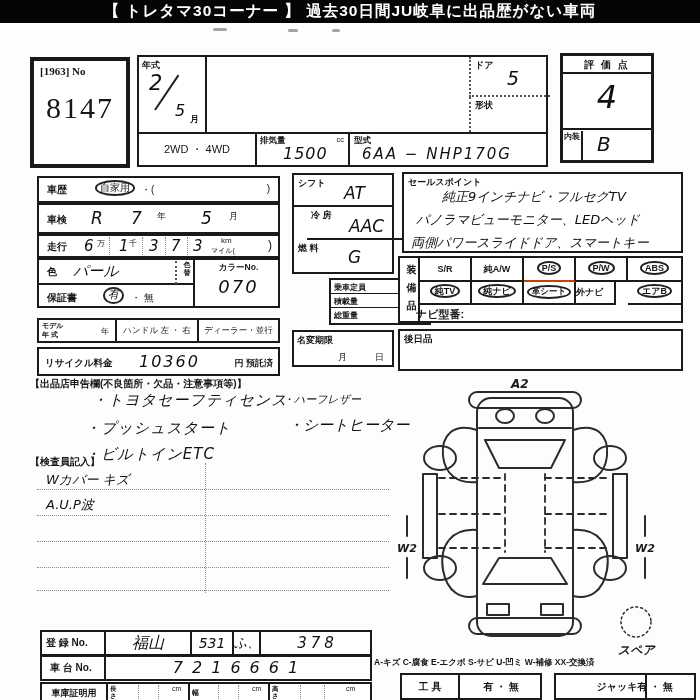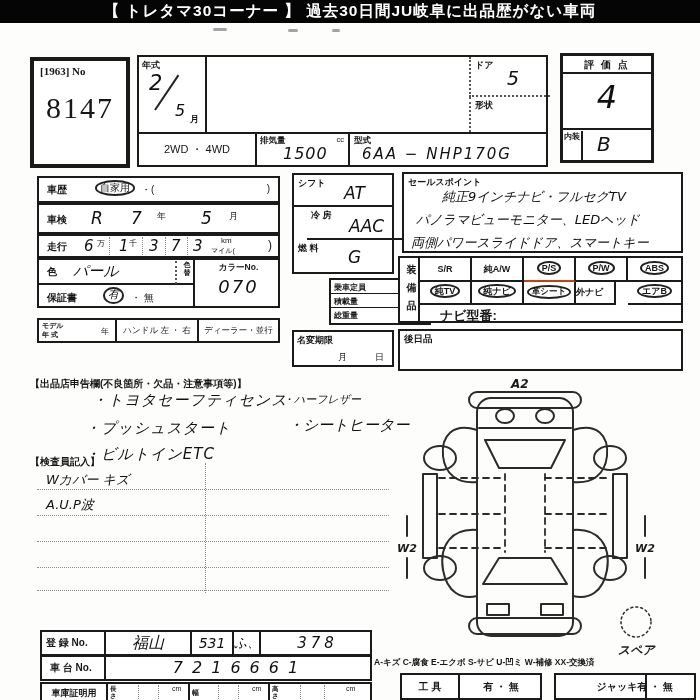--- a/index.html
+++ b/index.html
@@ -132,20 +132,25 @@
   <div class="bx" style="left:37px;top:318px;width:243px;height:25px;">
     <div class="p" style="left:0;top:0;width:78px;height:100%;border-right:2px solid #1a1a1a;">
       <span class="p bold" style="left:3px;top:1px;font-size:7px;">モデル</span>
       <span class="p bold" style="left:3px;top:10px;font-size:7px;">年 式</span>
       <span class="p" style="right:6px;top:6px;font-size:8px;">年</span>
     </div>
     <div class="p" style="left:78px;top:0;width:82px;height:100%;border-right:2px solid #1a1a1a;text-align:center;line-height:21px;font-size:8.5px;">ハンドル 左 ・ 右</div>
     <div class="p" style="left:160px;top:0;width:79px;height:100%;text-align:center;line-height:21px;font-size:8.5px;">ディーラー・並行</div>
   </div>
 
+  <div class="bx" style="left:37px;top:347px;width:243px;height:29px;">
+    <span class="p bold" style="left:6px;top:8px;font-size:9.5px;">リサイクル料金</span>
+    <span class="p hw" style="left:100px;top:3px;font-size:16px;letter-spacing:2px;">10360</span>
+    <span class="p bold" style="right:5px;top:8px;font-size:9px;">円 預託済</span>
+  </div>
 
   <div class="p bold" style="left:30px;top:377px;font-size:10px;">【出品店申告欄(不良箇所・欠品・注意事項等)】</div>
   <div class="p hw" style="left:92px;top:391px;font-size:15px;letter-spacing:1px;">・トヨタセーフティセンス</div>
   <div class="p hw" style="left:85px;top:419px;font-size:15px;letter-spacing:1px;">・プッシュスタート</div>
   <div class="p hw" style="left:85px;top:445px;font-size:15px;letter-spacing:1px;">・ビルトインETC</div>
   <div class="p hw" style="left:283px;top:392px;font-size:11px;">・ハーフレザー</div>
   <div class="p hw" style="left:288px;top:416px;font-size:15px;">・シートヒーター</div>
 
   <div class="p bold" style="left:30px;top:455px;font-size:10px;">【検査員記入】</div>
   <div class="p hw" style="left:46px;top:471px;font-size:13px;">Wカバー キズ</div>
@@ -205,21 +210,21 @@
     <div class="p" style="left:20px;top:0;width:52px;height:24px;border-right:2px solid #1a1a1a;border-bottom:2px solid #1a1a1a;text-align:center;line-height:22px;font-size:9px;font-weight:bold;">S/R</div>
     <div class="p" style="left:72px;top:0;width:52px;height:24px;border-right:2px solid #1a1a1a;border-bottom:2px solid #1a1a1a;text-align:center;line-height:22px;font-size:9px;font-weight:bold;">純A/W</div>
     <div class="p" style="left:124px;top:0;width:52px;height:24px;border-right:2px solid #1a1a1a;border-bottom:2px solid #c2410c;text-align:center;line-height:20px;font-size:9px;font-weight:bold;"><span class="circ">P/S</span></div>
     <div class="p" style="left:176px;top:0;width:52px;height:24px;border-right:2px solid #1a1a1a;border-bottom:2px solid #1a1a1a;text-align:center;line-height:20px;font-size:9px;font-weight:bold;"><span class="circ">P/W</span></div>
     <div class="p" style="left:228px;top:0;width:53px;height:24px;border-bottom:2px solid #1a1a1a;text-align:center;line-height:20px;font-size:9px;font-weight:bold;"><span class="circ">ABS</span></div>
     <div class="p" style="left:20px;top:24px;width:52px;height:23px;border-right:2px solid #1a1a1a;border-bottom:2px solid #1a1a1a;text-align:center;line-height:19px;font-size:9px;font-weight:bold;"><span class="circ">純TV</span></div>
     <div class="p" style="left:72px;top:24px;width:52px;height:23px;border-right:2px solid #1a1a1a;border-bottom:2px solid #1a1a1a;text-align:center;line-height:19px;font-size:9px;font-weight:bold;"><span class="circ">純ナビ</span></div>
     <div class="p" style="left:124px;top:24px;width:52px;height:23px;border-right:2px solid #1a1a1a;border-bottom:2px solid #1a1a1a;text-align:center;line-height:19px;font-size:8.5px;font-weight:bold;"><span class="circ">革シート</span></div>
     <div class="p" style="left:176px;top:24px;width:40px;height:23px;border-right:2px solid #1a1a1a;border-bottom:2px solid #1a1a1a;text-align:left;line-height:21px;font-size:9px;font-weight:bold;">外ナビ</div>
     <div class="p" style="left:228px;top:24px;width:53px;height:23px;border-bottom:2px solid #1a1a1a;text-align:center;line-height:19px;font-size:9px;font-weight:bold;"><span class="circ">エアB</span></div>
-    <div class="p bold" style="left:40px;top:49px;font-size:13px;">ナビ型番:</div>
+    <div class="p bold" style="left:16px;top:49px;font-size:11px;">ナビ型番:</div>
   </div>
 
   <div class="bx" style="left:398px;top:329px;width:285px;height:42px;">
     <span class="p bold" style="left:4px;top:2px;font-size:9.5px;">後日品</span>
   </div>
 
   <svg class="p" style="left:393px;top:378px;" width="302" height="285" viewBox="0 0 302 285">
     <g fill="none" stroke="#2b2b2b" stroke-width="2" stroke-linecap="round" stroke-linejoin="round">
 
       <rect x="76" y="14" width="112" height="16" rx="8"></rect>

